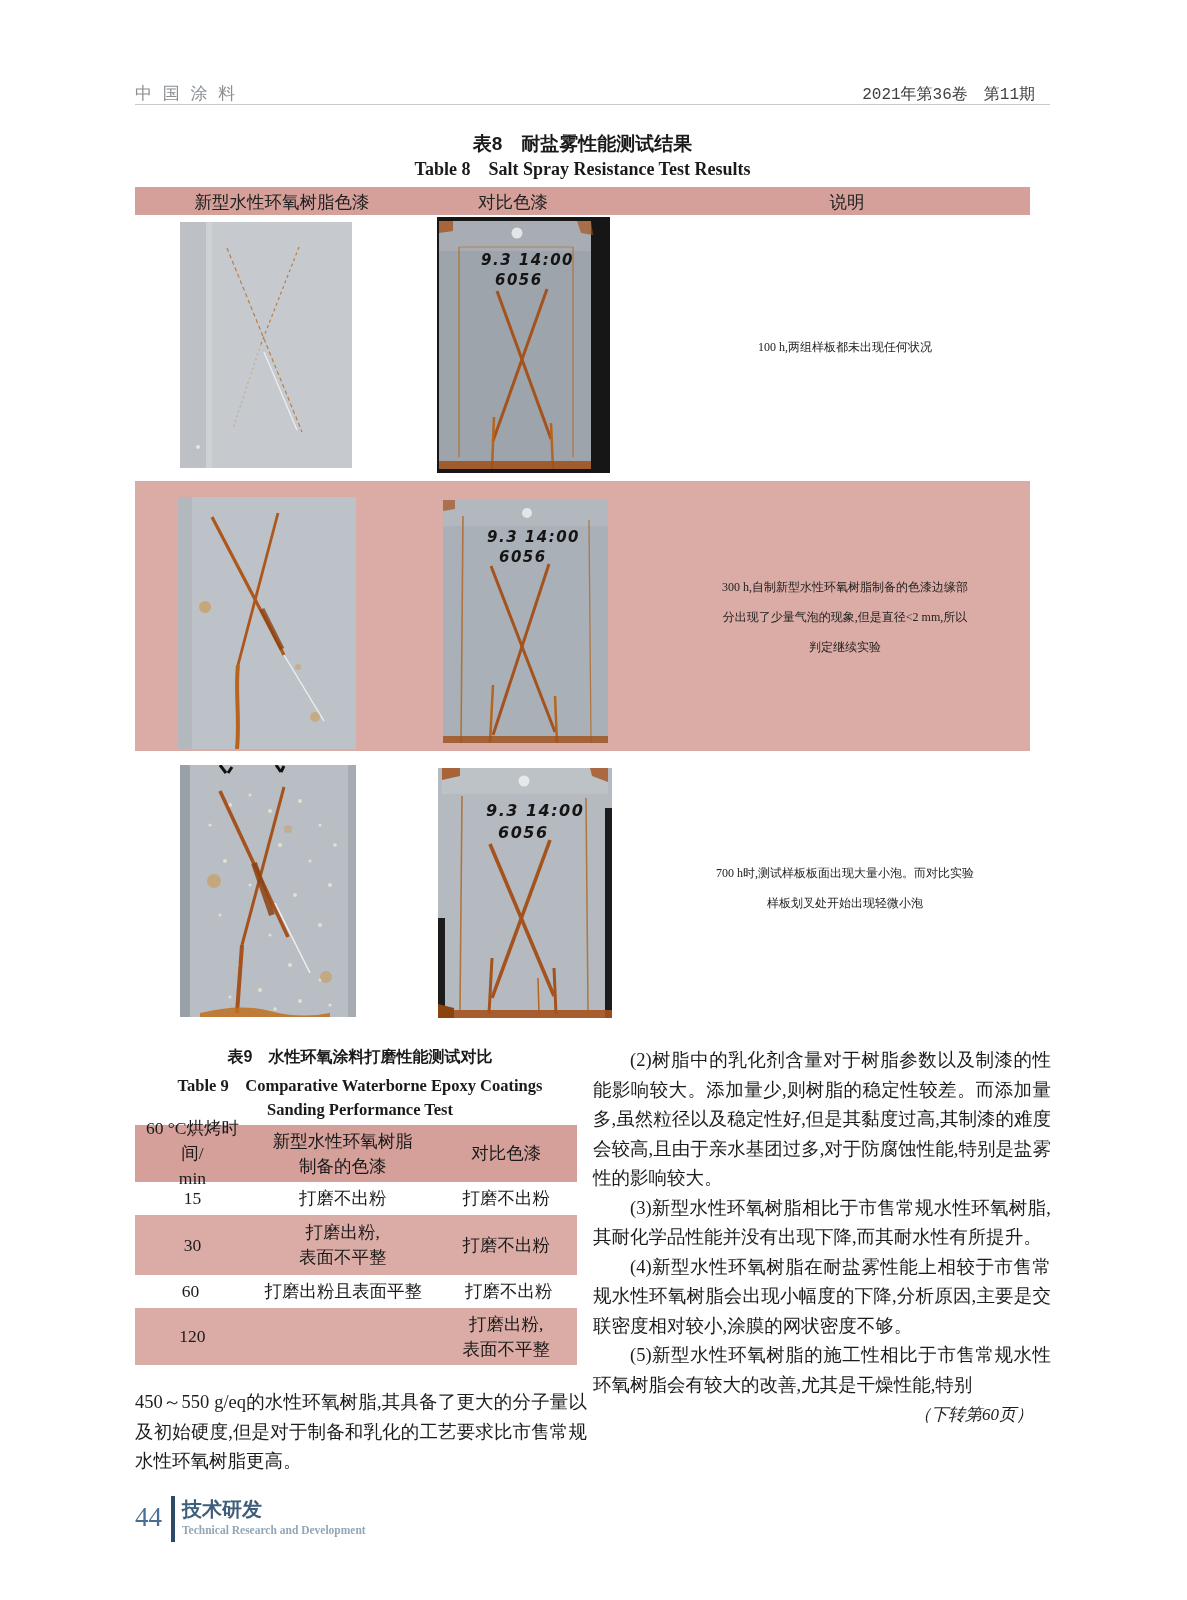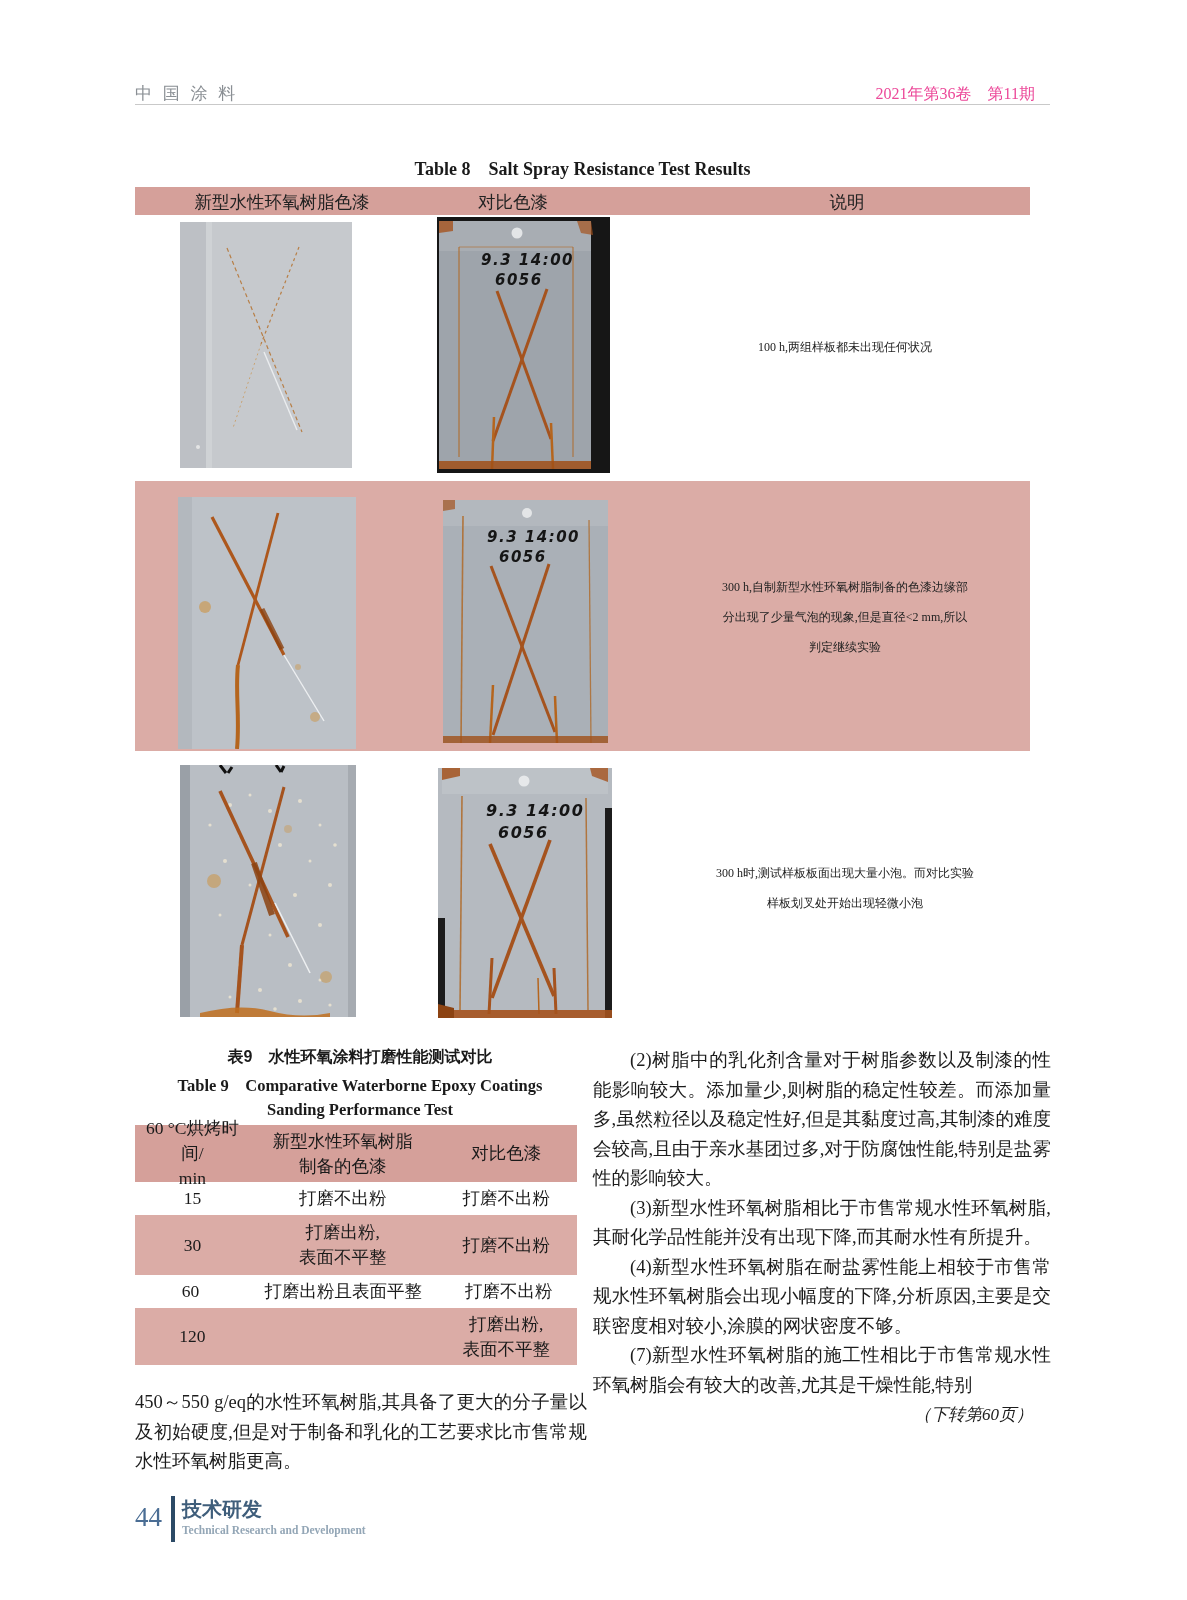--- a/index.html
+++ b/index.html
@@ -25,24 +25,25 @@
   .note{font-style:italic;}
   svg{display:block;}
 </style>
 </head>
 <body>
 
 <div class="page">
 
   <div class="abs" style="left:135px;top:82px;width:900px;">
     <span class="abs" style="left:0;top:0;font-size:17px;color:#8a8f94;letter-spacing:3px;font-family:'Liberation Sans','DejaVu Sans',sans-serif;">中 国 涂 料</span>
-    <span class="abs" style="right:0;top:2px;font-size:16px;color:#ec4899;font-family:Liberation Serif, serif;">2021年第36卷　第11期</span>
+    <span class="abs" style="right:0;top:2px;font-size:16px;color:#404040;font-family:Liberation Mono, monospace;">2021年第36卷　第11期</span>
   </div>
   <div class="abs headrule" style="left:135px;top:104px;width:915px;"></div>
 
+  <div class="abs hei center" style="left:135px;top:131px;width:895px;font-size:19px;">表8　耐盐雾性能测试结果</div>
   <div class="abs serifb center" style="left:135px;top:157px;width:895px;font-size:18px;">Table 8　Salt Spray Resistance Test Results</div>
 
   <div class="abs pinkbar" style="left:135px;top:187px;width:895px;height:28px;">
     <span class="t8-headlabel" style="left:147px;">新型水性环氧树脂色漆</span>
     <span class="t8-headlabel" style="left:378px;">对比色漆</span>
     <span class="t8-headlabel" style="left:712px;">说明</span>
   </div>
 
   <div class="abs pinkrow" style="left:135px;top:481px;width:895px;height:270px;"></div>
 
@@ -182,21 +183,21 @@
       <text class="hand" x="60" y="70" font-size="16">6056</text>
       <line x1="52" y1="76" x2="116" y2="228" stroke="#a5531e" stroke-width="3.6"></line>
       <line x1="112" y1="72" x2="54" y2="230" stroke="#a5531e" stroke-width="3.6"></line>
       <path d="M54,190 L51,246" stroke="#a5531e" stroke-width="3" fill="none"></path>
       <path d="M116,200 L118,246" stroke="#a5531e" stroke-width="3" fill="none"></path>
       <path d="M100,210 L101,246" stroke="#b5651d" stroke-width="1.5" fill="none"></path>
       <rect y="242" width="174" height="8" fill="#a5531e" opacity="0.9"></rect>
       <path d="M0,236 l16,4 0,10 -16,0z" fill="#8c4312"></path>
     </svg>
   </div>
-  <div class="abs t8-desc center prelines" style="left:640px;top:858px;width:410px;">300 h时,测试样板板面出现大量小泡。而对比实验
+  <div class="abs t8-desc center prelines" style="left:640px;top:858px;width:410px;">700 h时,测试样板板面出现大量小泡。而对比实验
 样板划叉处开始出现轻微小泡</div>
 
   <div class="abs hei center" style="left:135px;top:1047px;width:450px;font-size:16px;">表9　水性环氧涂料打磨性能测试对比</div>
   <div class="abs serifb center prelines" style="left:135px;top:1074px;width:450px;font-size:16.5px;line-height:24px;">Table 9　Comparative Waterborne Epoxy Coatings
 Sanding Performance Test</div>
 
   <div class="abs t9" style="left:135px;top:1125px;width:442px;">
     <div class="row pinkbar" style="height:57px;">
       <div class="cell c1">60 °C烘烤时间/
 min</div>
@@ -227,21 +228,21 @@
 表面不平整</div>
     </div>
   </div>
 
   <div class="abs bodytext" style="left:135px;top:1388px;width:452px;">450～550 g/eq的水性环氧树脂,其具备了更大的分子量以及初始硬度,但是对于制备和乳化的工艺要求比市售常规水性环氧树脂更高。</div>
 
   <div class="abs bodytext" style="left:593px;top:1046px;width:458px;">
     <p>(2)树脂中的乳化剂含量对于树脂参数以及制漆的性能影响较大。添加量少,则树脂的稳定性较差。而添加量多,虽然粒径以及稳定性好,但是其黏度过高,其制漆的难度会较高,且由于亲水基团过多,对于防腐蚀性能,特别是盐雾性的影响较大。</p>
     <p>(3)新型水性环氧树脂相比于市售常规水性环氧树脂,其耐化学品性能并没有出现下降,而其耐水性有所提升。</p>
     <p>(4)新型水性环氧树脂在耐盐雾性能上相较于市售常规水性环氧树脂会出现小幅度的下降,分析原因,主要是交联密度相对较小,涂膜的网状密度不够。</p>
-    <p>(7)新型水性环氧树脂的施工性相比于市售常规水性环氧树脂会有较大的改善,尤其是干燥性能,特别</p>
+    <p>(5)新型水性环氧树脂的施工性相比于市售常规水性环氧树脂会有较大的改善,尤其是干燥性能,特别</p>
     <div class="note" style="text-align:right;font-size:17px;padding-right:18px;">（下转第60页）</div>
   </div>
 
   <div class="abs" style="left:135px;top:1494px;height:52px;">
     <span class="abs" style="left:0;top:8px;font-size:27px;color:#4a6d94;font-family:'Liberation Serif','DejaVu Serif',serif;">44</span>
     <span class="abs" style="left:36px;top:2px;width:3.5px;height:46px;background:#2c4a66;"></span>
     <span class="abs hei" style="left:47px;top:2px;font-size:20px;color:#3f5e7b;white-space:nowrap;">技术研发</span>
     <span class="abs serifb" style="left:47px;top:30px;font-size:11.5px;color:#93a6b6;white-space:nowrap;">Technical Research and Development</span>
   </div>
 

